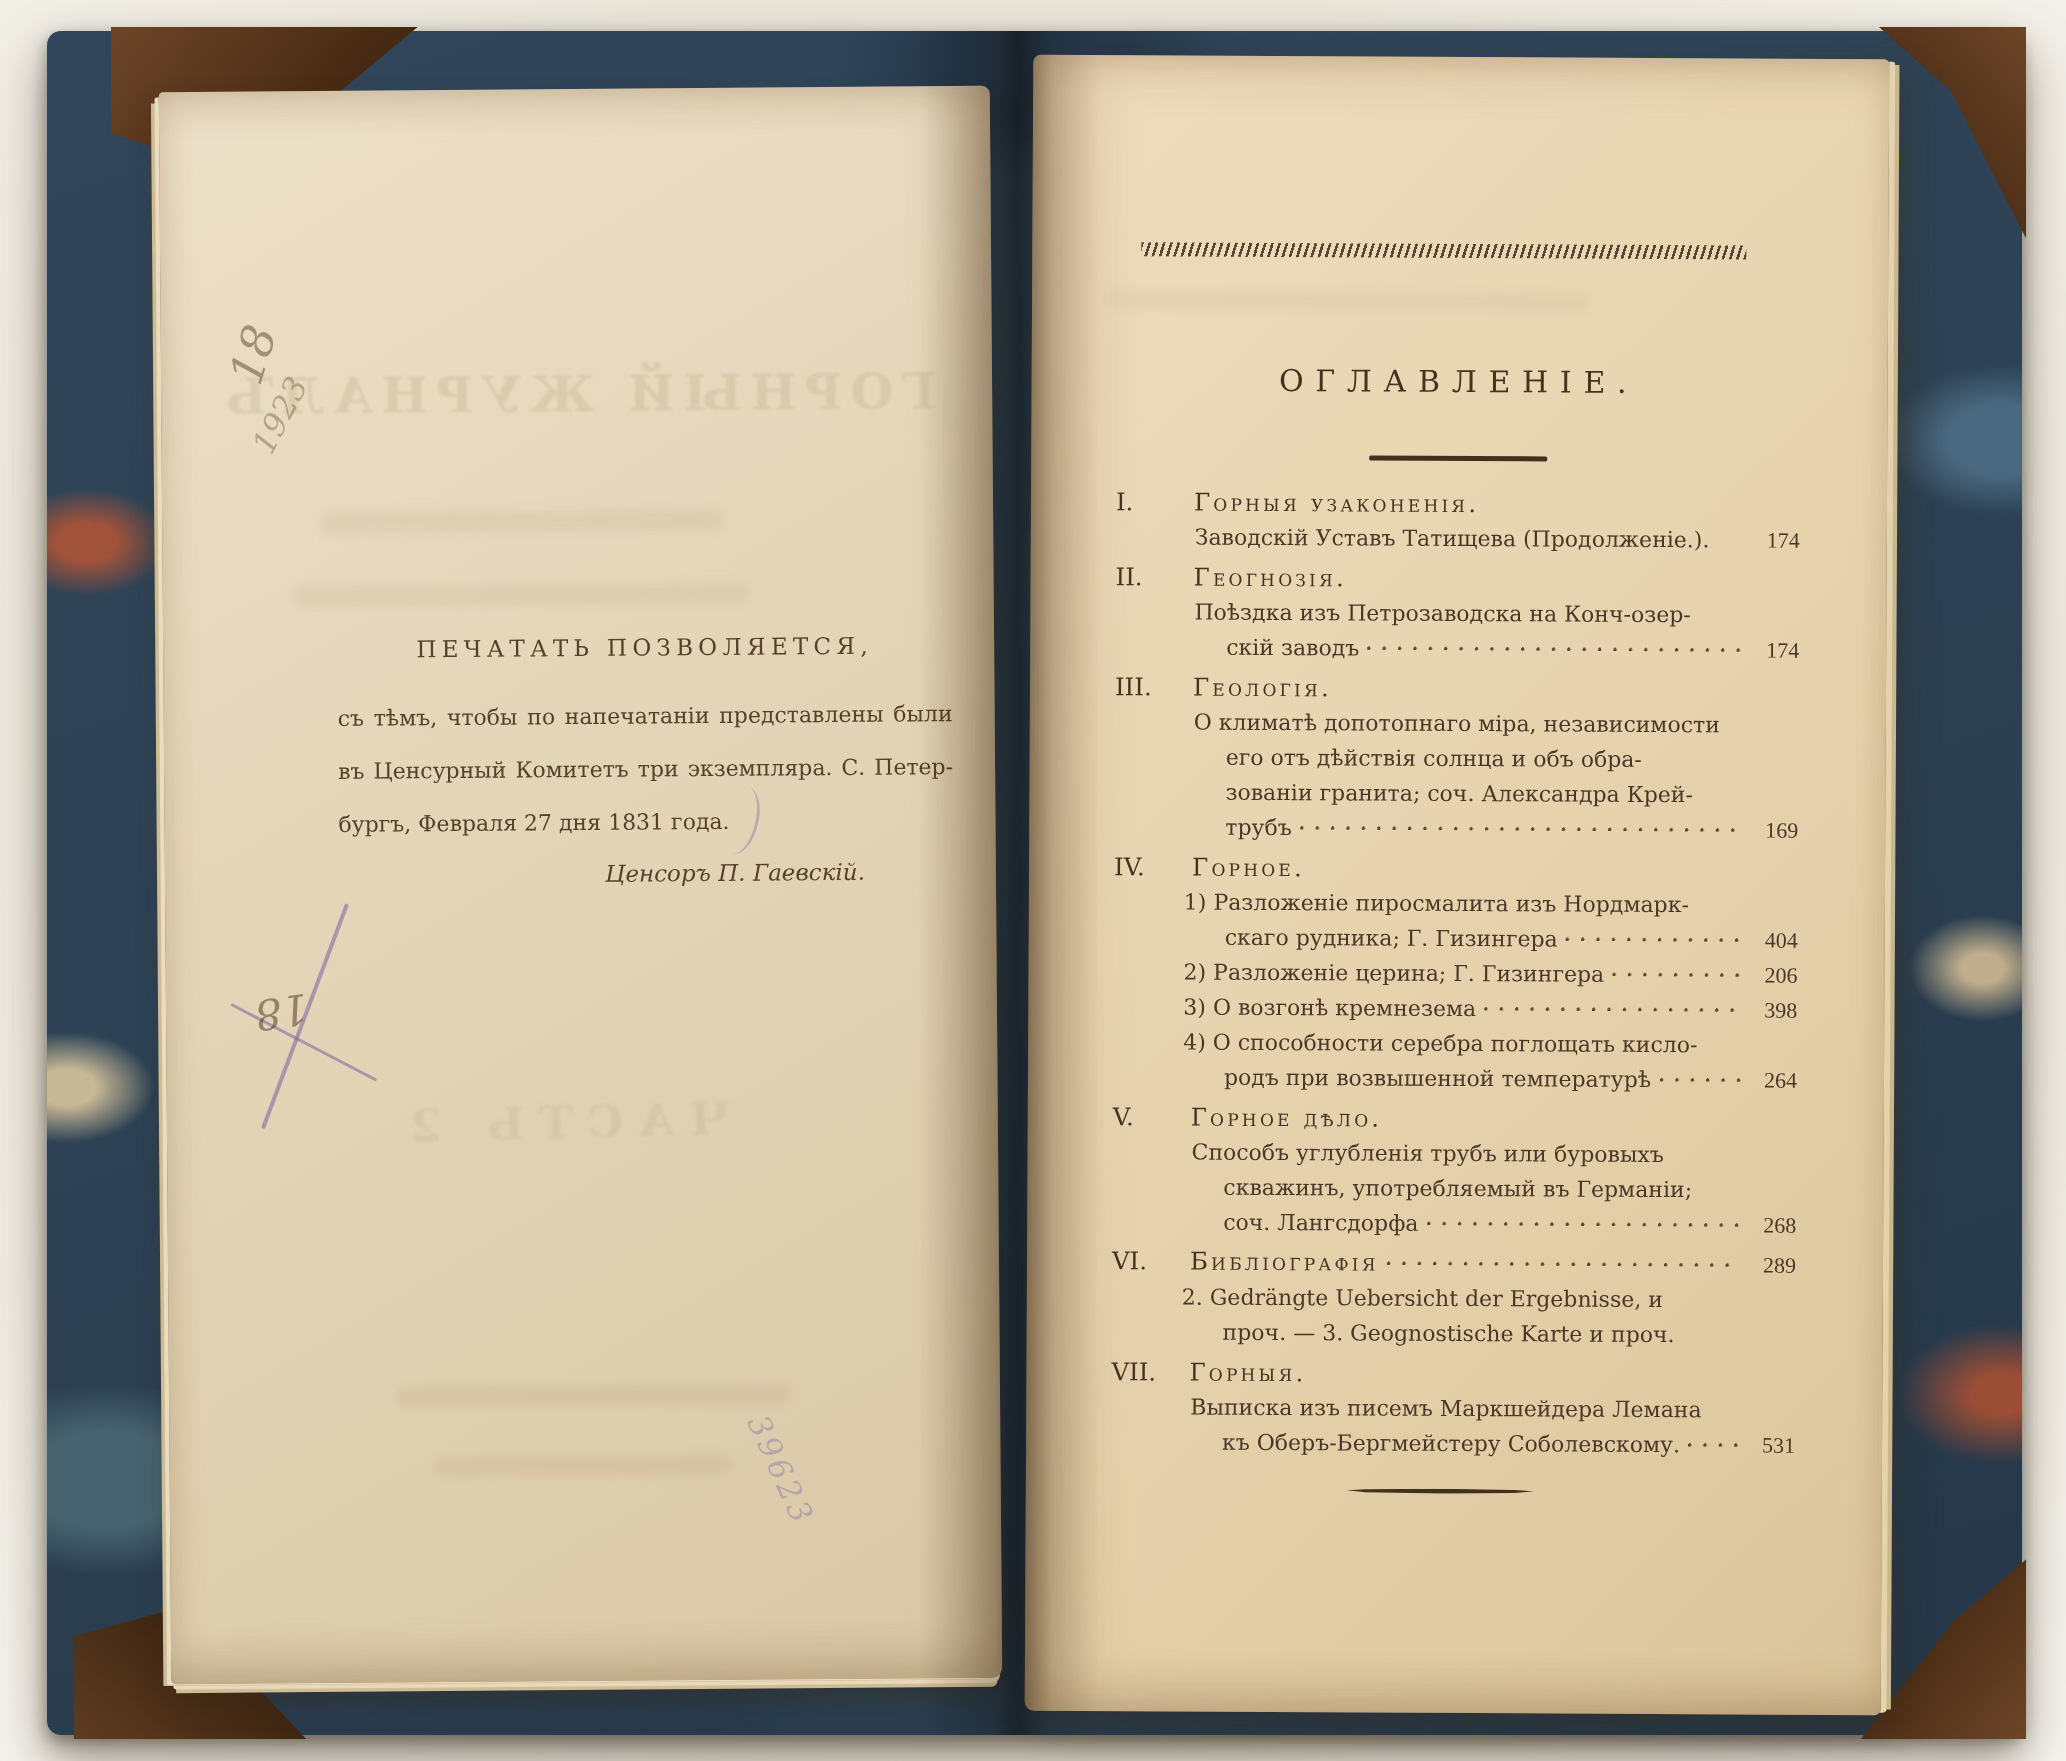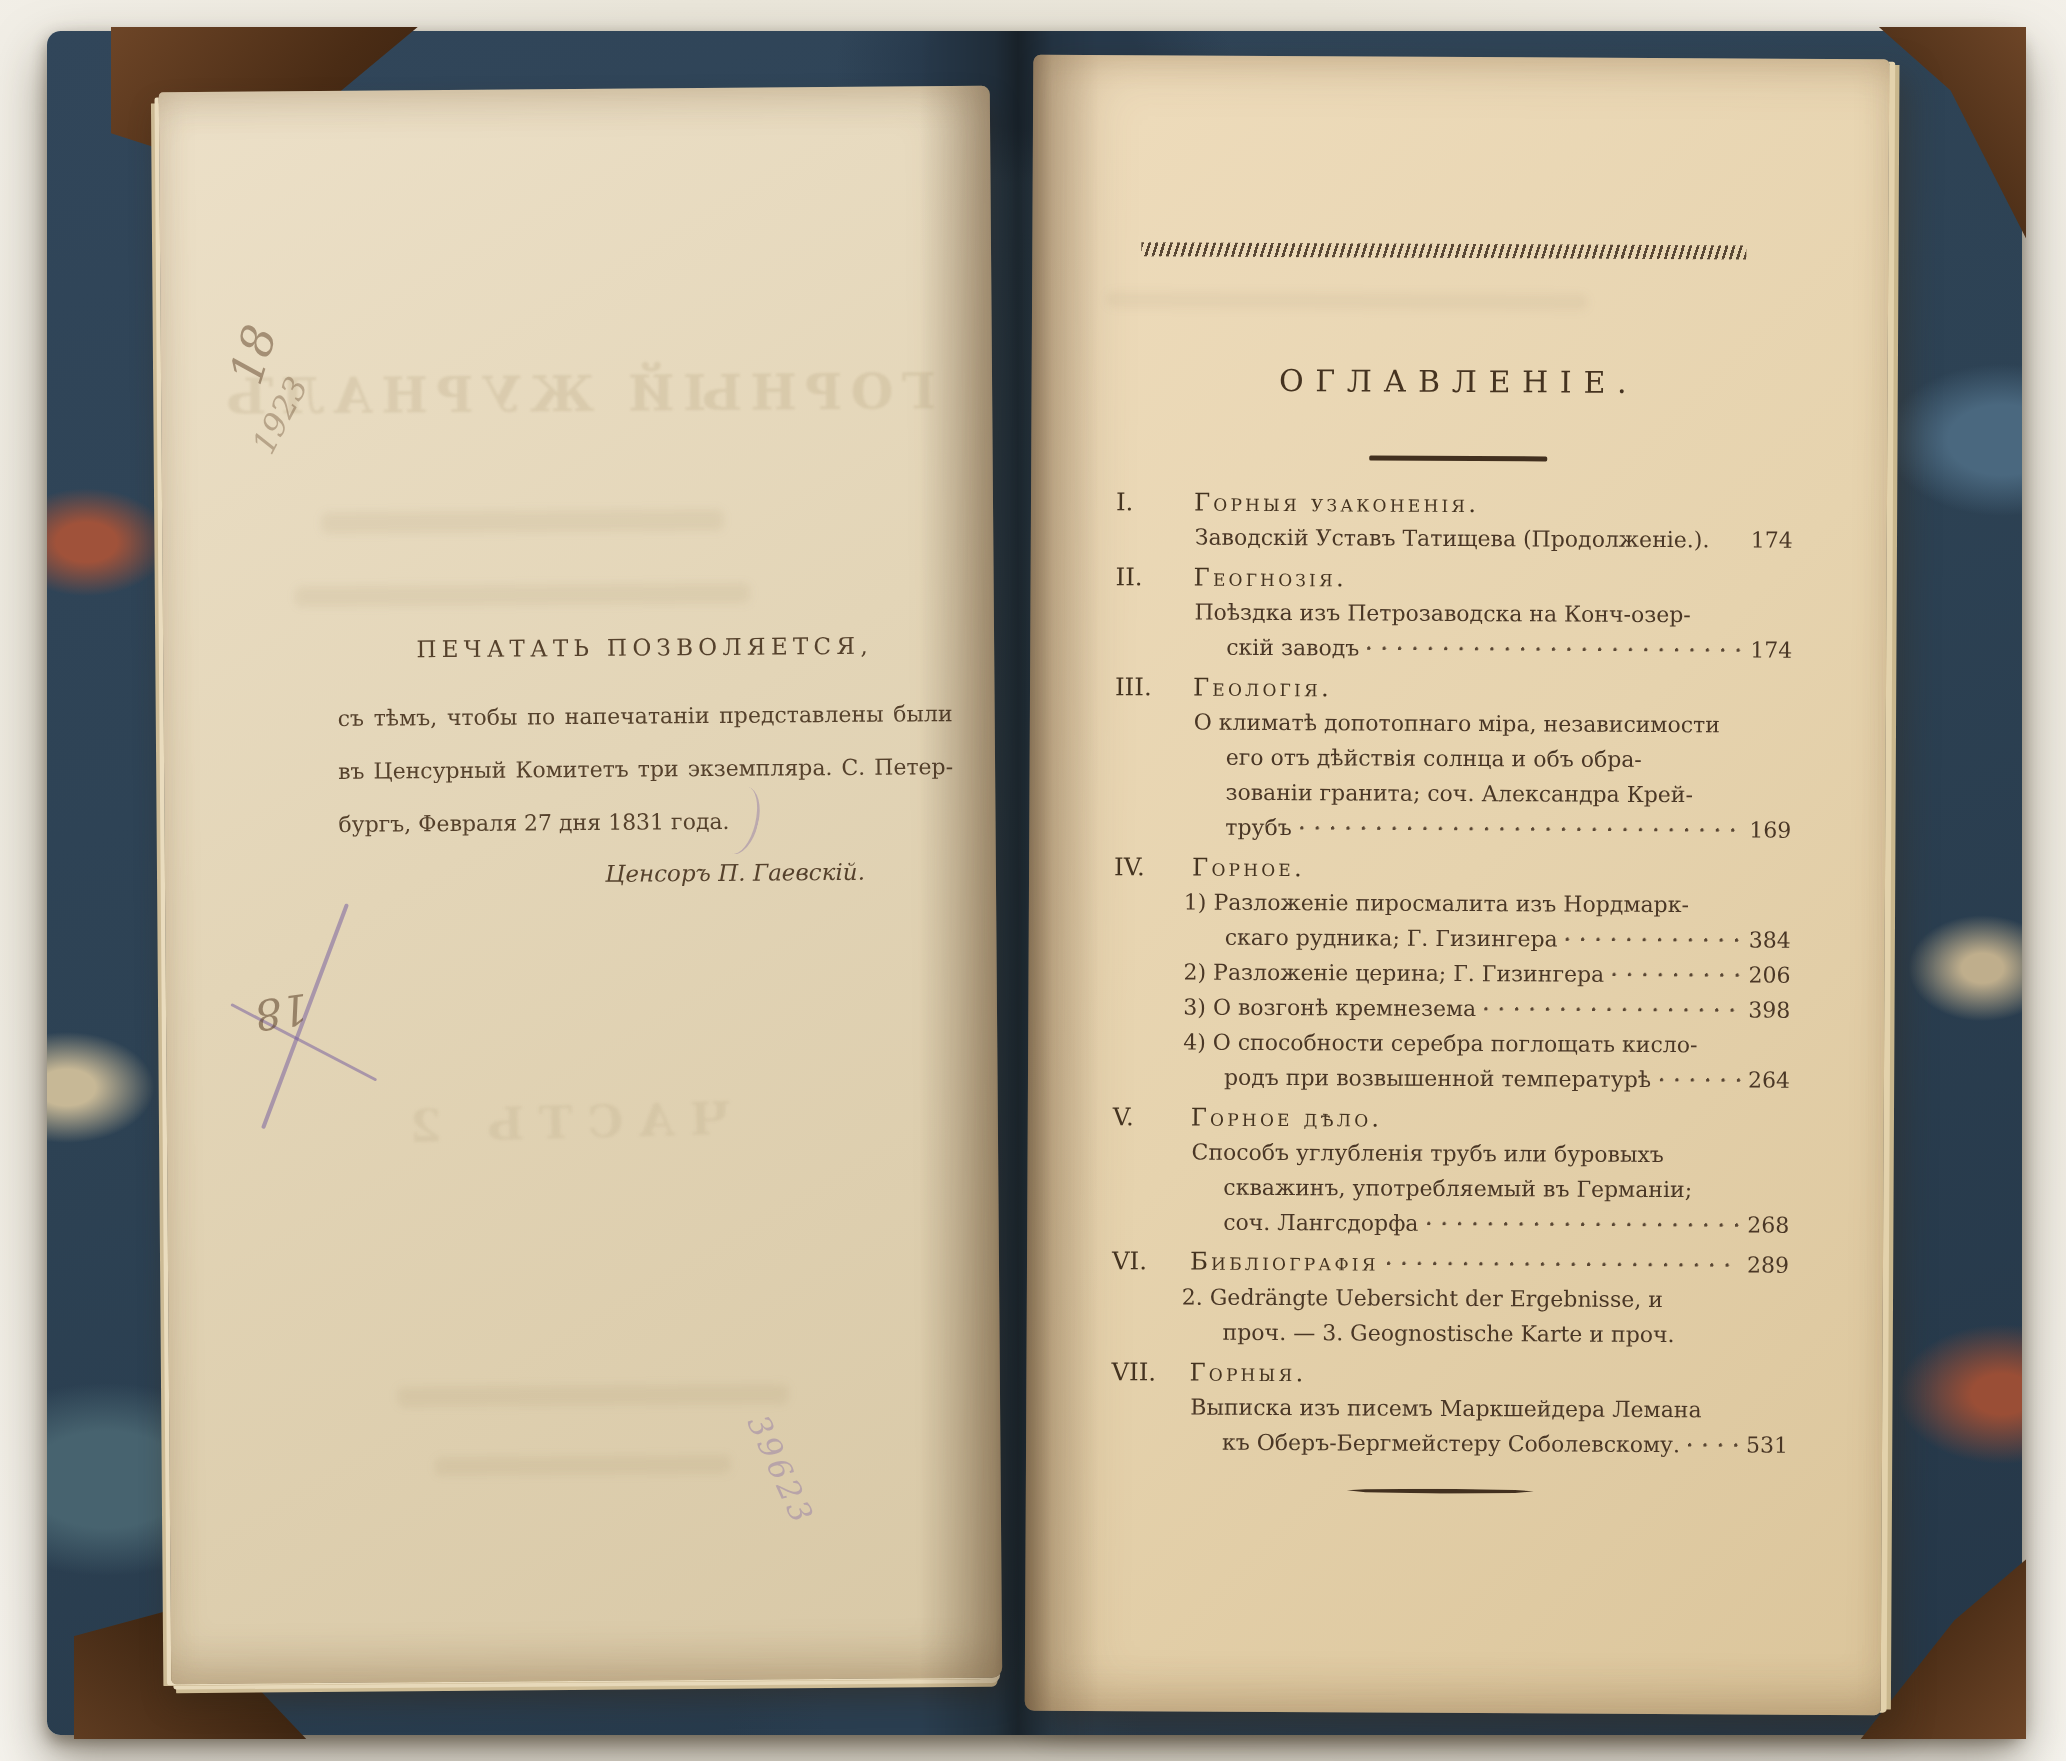--- a/index.html
+++ b/index.html
@@ -96,21 +96,21 @@
   .toc-title{font-variant:small-caps;letter-spacing:3.2px;font-size:24.4px;color:#443320;white-space:nowrap;}
   .toc-line{display:flex;align-items:baseline;}
   .ind1{padding-left:79px;}
   .ind2{padding-left:111px;}
   .ind-num{padding-left:70px;}
   .lt{white-space:nowrap;}
   .leader{flex:1 1 auto;min-width:21px;height:6.9px;margin:0 7.4px;align-self:center;opacity:.9;
     background-image:radial-gradient(circle at 2.6px 3.7px,#4a3726 1.6px,rgba(0,0,0,0) 1.9px);
     background-size:15.4px 6.9px;background-repeat:repeat-x;}
   .leader.blank{background:none;min-width:9.5px;}
-  .pg{flex:0 0 auto;min-width:49px;}
+  .pg{flex:0 0 auto;min-width:49px;text-align:right;font-family:Liberation Serif, serif;}
   .taper{margin-top:27.6px;margin-left:236px;width:187px;height:4.8px;background:#42301f;
     clip-path:polygon(0 42%,10% 18%,50% 0,90% 18%,100% 42%,90% 82%,50% 100%,10% 82%);}
 </style>
 </head>
 <body>
 
 <div class="scene">
   <div class="book">
     <div class="leather leather-tl"></div>
     <div class="leather leather-tr"></div>
@@ -208,21 +208,21 @@
           <div class="toc-row">
             <span class="toc-num">IV.</span>
             <span class="toc-title">Горное.</span>
           </div>
           <div class="toc-line ind-num">
               <span class="lt">1) Разложеніе пиросмалита изъ Нордмарк-</span>
             </div>
           <div class="toc-line ind2">
             <span class="lt">скаго рудника; Г. Гизингера</span>
             <span class="leader"></span>
-            <span class="pg">384</span>
+            <span class="pg">404</span>
           </div>
           <div class="toc-line ind-num">
             <span class="lt">2) Разложеніе церина; Г. Гизингера</span>
             <span class="leader"></span>
             <span class="pg">206</span>
           </div>
           <div class="toc-line ind-num">
             <span class="lt">3) О возгонѣ кремнезема</span>
             <span class="leader"></span>
             <span class="pg">398</span>

